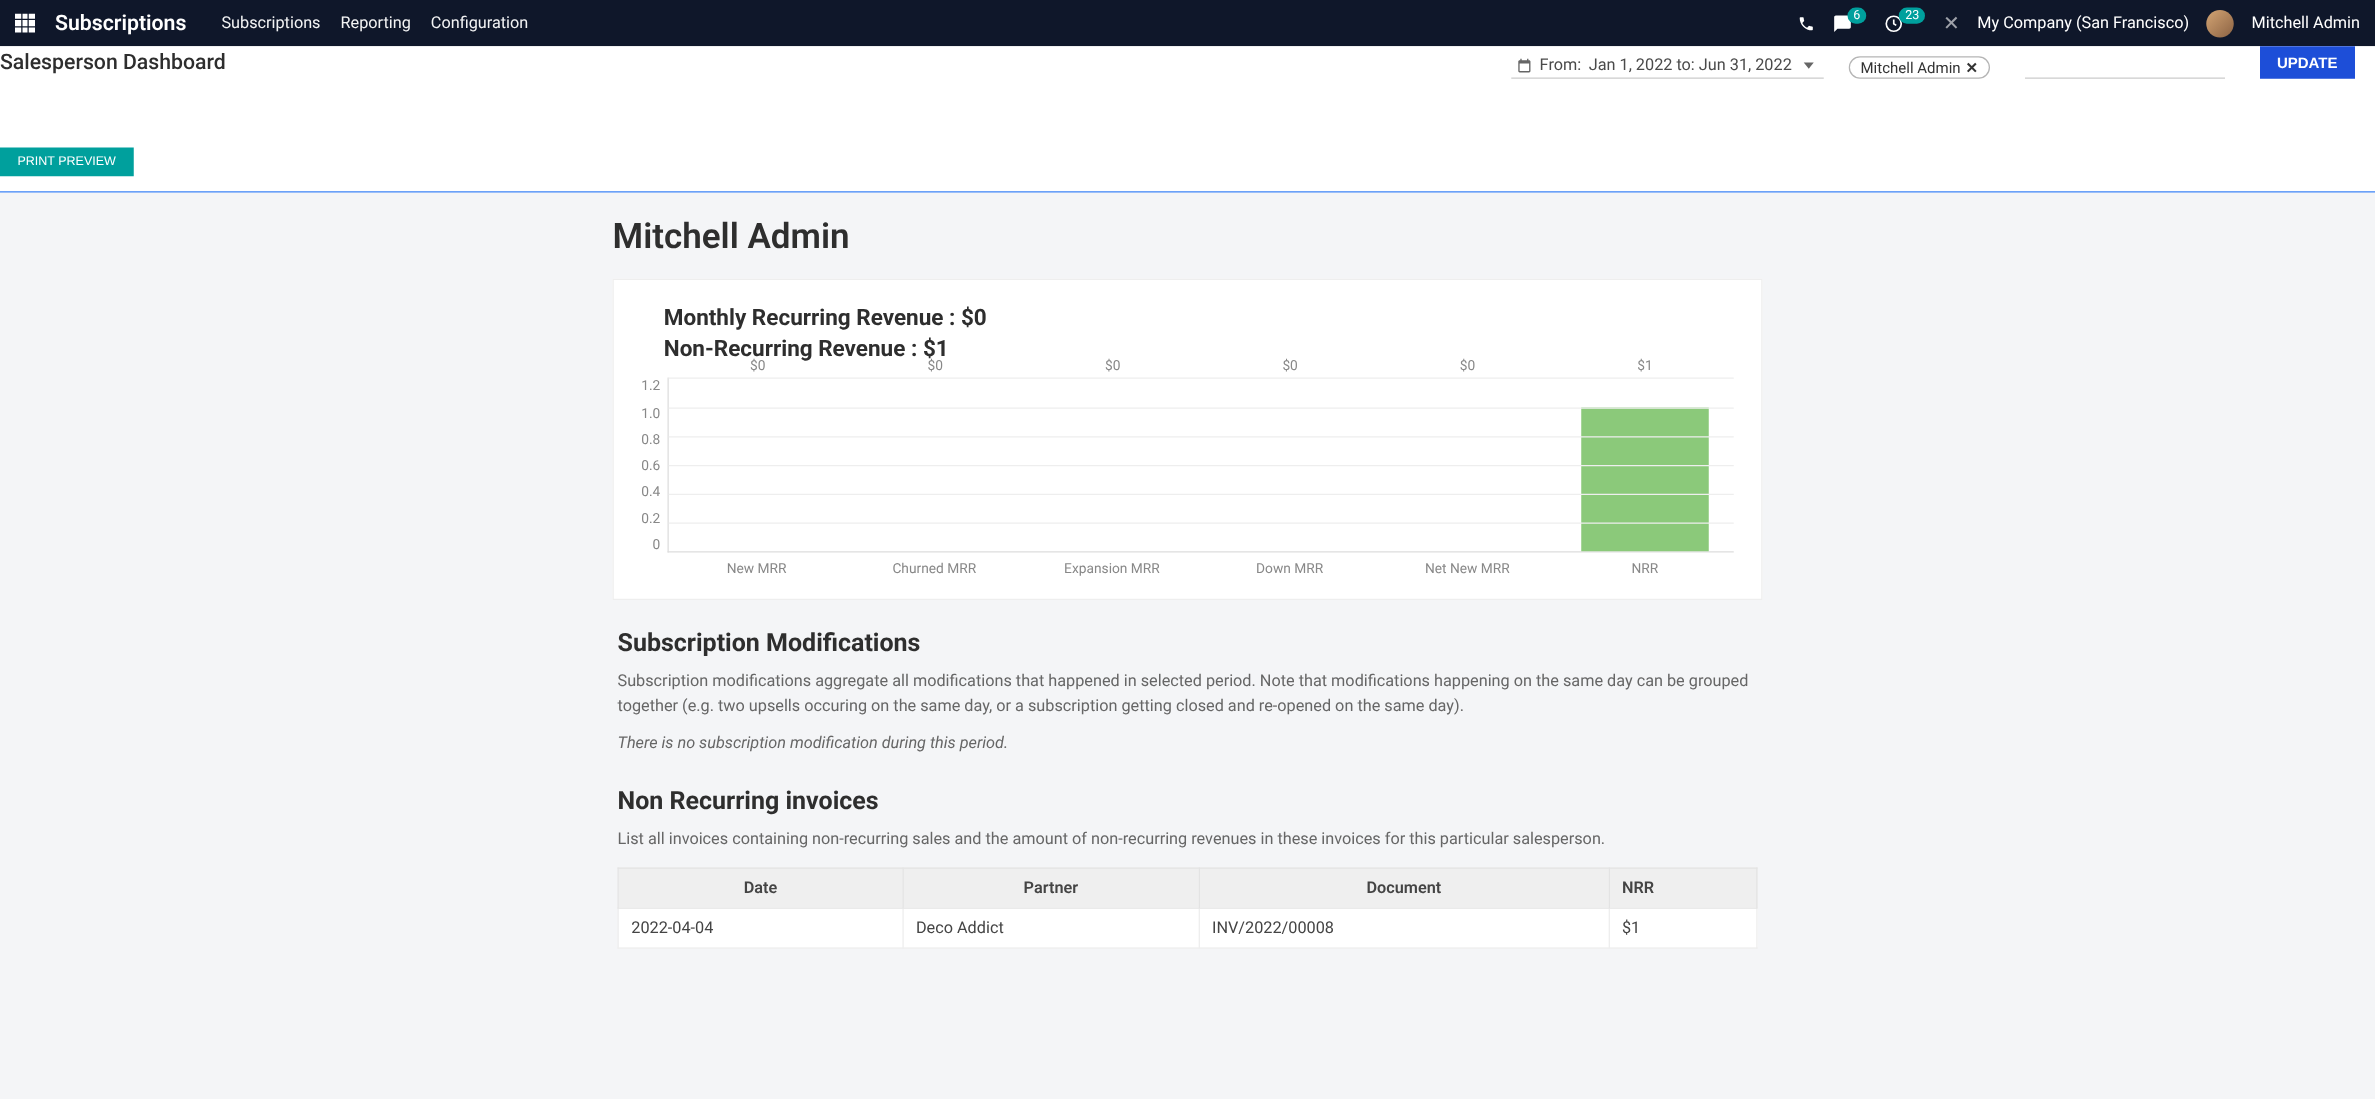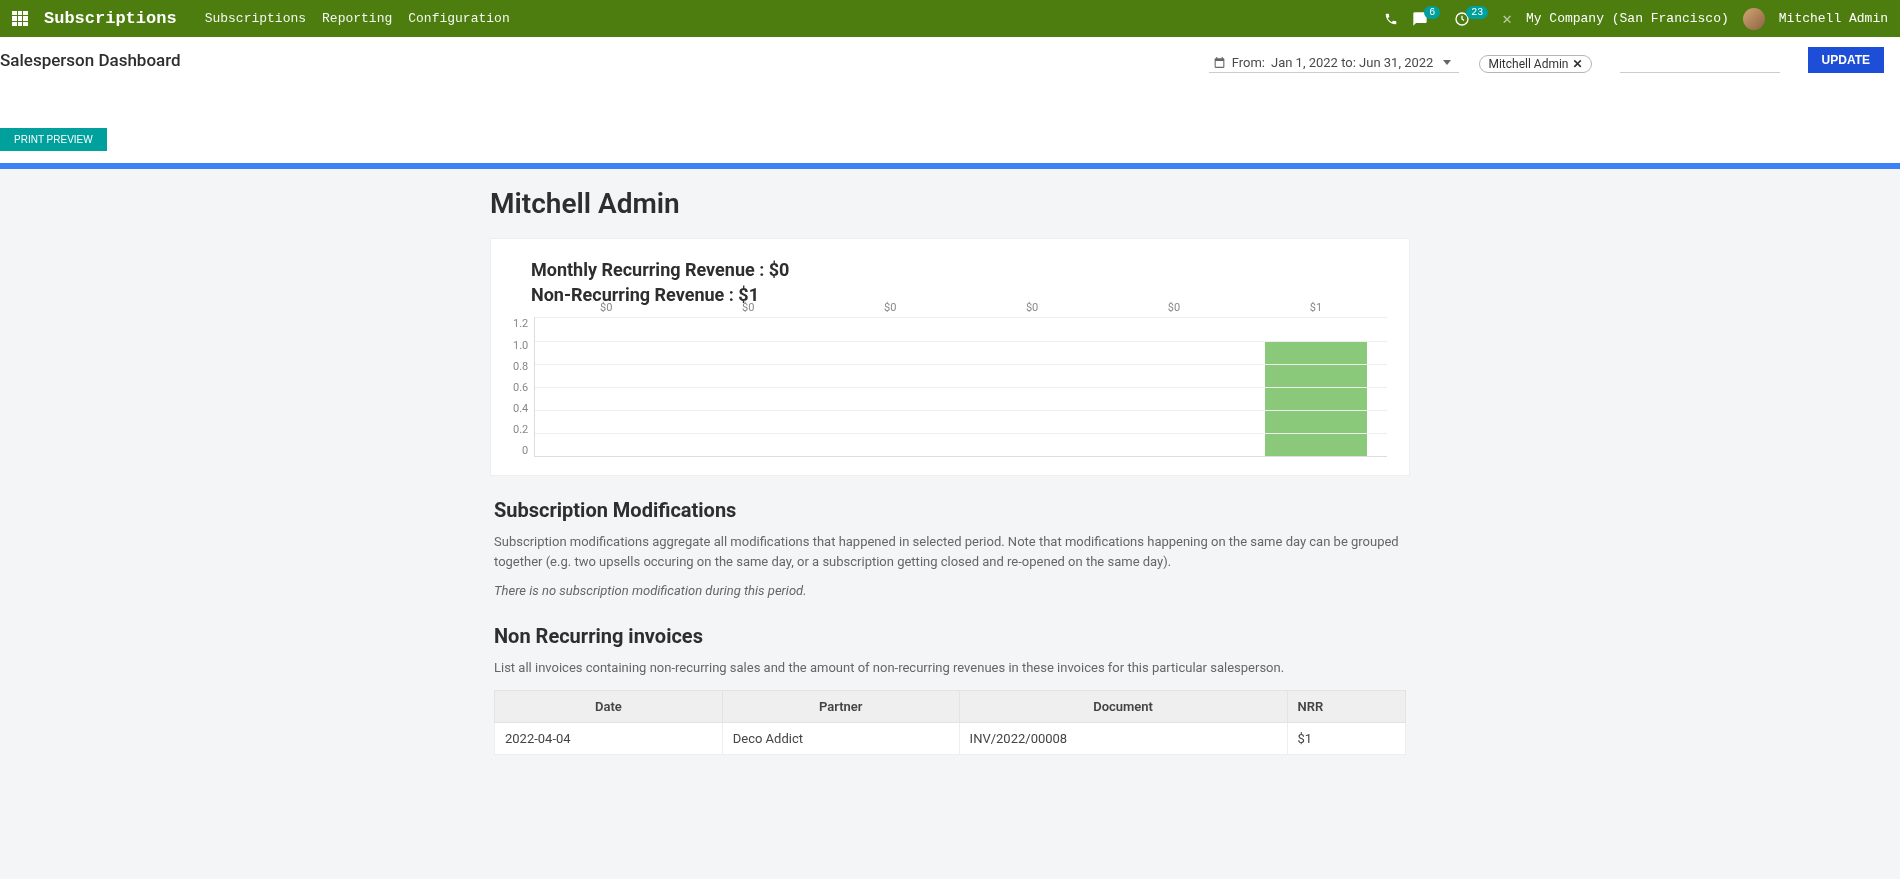--- a/index.html
+++ b/index.html
@@ -1,34 +1,34 @@
 <!DOCTYPE html>
 <html><head>
 <meta charset="utf-8">
 <style>
 * { box-sizing: border-box; margin: 0; padding: 0; }
 body { font-family: -apple-system, BlinkMacSystemFont, "Segoe UI", Roboto, sans-serif; background: #f4f5f7; color: #333; font-size: 13px; }
 
 
-.navbar { background: #4d7c0f; color: #fff; height: 37px; display: flex; padding: 0 12px; font-family: Liberation Mono, monospace; }
+.navbar { background: #0f172a; color: #fff; height: 37px; display: flex; padding: 0 12px; }
 .navbar-left { display: flex; align-items: center; gap: 16px; }
 .apps-icon { width: 16px; height: 16px; display: grid; grid-template-columns: repeat(3, 1fr); grid-template-rows: repeat(3, 1fr); gap: 1px; cursor: pointer; }
 .apps-icon span { background: #fff; }
 .app-title { font-size: 17px; font-weight: 600; color: #fff; margin-right: 12px; }
 .nav-link { color: #fff; font-size: 13px; opacity: 0.95; cursor: pointer; }
 .navbar-right { margin-left: auto; display: flex; align-items: center; gap: 14px; }
 .icon-btn { position: relative; color: #fff; cursor: pointer; display: flex; align-items: center; }
 .badge { background: #00a09d; color: #fff; font-size: 10px; padding: 1px 5px; border-radius: 10px; margin-left: -4px; position: relative; top: -6px; }
 .company-name { color: #fff; font-size: 13px; }
 .avatar { width: 22px; height: 22px; border-radius: 50%; background: linear-gradient(135deg, #d4a574, #8b6243); }
 .user-name { color: #fff; font-size: 13px; }
 .close-x { color: #fff; opacity: 0.6; font-size: 16px; cursor: pointer; }
 
 
-.secondary-bar { background: #fff; border-bottom: 6px solid #3b82f6; padding: 10px 16px 12px 0; }
+.secondary-bar { background: #fff; border-bottom: 1px solid #3b82f6; padding: 0 16px 12px 0; }
 .sb-row1 { display: flex; align-items: center; justify-content: space-between; margin-bottom: 10px; }
 .page-title { font-size: 17px; font-weight: 500; color: #2e2e2e; }
 .filters { display: flex; align-items: flex-end; gap: 20px; }
 .date-range { display: flex; align-items: center; gap: 6px; font-size: 13px; color: #4a4a4a; border-bottom: 1px solid #ccc; padding: 2px 4px; }
 .cal-icon { width: 13px; height: 13px; }
 .tag { border: 1px solid #b5b5b5; border-radius: 12px; padding: 1px 8px; font-size: 12px; display: flex; align-items: center; gap: 4px; background: #fff; }
 .tag .x { font-weight: bold; cursor: pointer; }
 .update-btn { background: #1d4ed8; color: #fff; border: none; padding: 6px 14px; font-size: 12px; font-weight: 600; cursor: pointer; }
 .print-btn { background: #00a09d; color: #fff; border: none; padding: 6px 14px; font-size: 10px; font-weight: 400; cursor: pointer; margin-top: 45px; }
 .caret-down { width: 0; height: 0; border-left: 4px solid transparent; border-right: 4px solid transparent; border-top: 5px solid #666; display: inline-block; margin: 0 4px; }
@@ -177,20 +177,28 @@
                 <div class="bar-label-top">$1</div>
                 <div class="bar" style="height: 83.3333%;"></div>
               </div>
             </div>
         <div class="grid-line" style="top: 0%;"></div>
             <div class="grid-line" style="top: 16.6667%;"></div>
             <div class="grid-line" style="top: 33.3333%;"></div>
             <div class="grid-line" style="top: 50%;"></div>
             <div class="grid-line" style="top: 66.6667%;"></div>
             <div class="grid-line" style="top: 83.3333%;"></div>
+          </div>
+        <div class="x-labels" id="x-labels">
+            <div class="x-label">New MRR</div>
+            <div class="x-label">Churned MRR</div>
+            <div class="x-label">Expansion MRR</div>
+            <div class="x-label">Down MRR</div>
+            <div class="x-label">Net New MRR</div>
+            <div class="x-label">NRR</div>
           </div>
       </div>
     </div>
   </div>
 
   <div class="section">
     <div class="section-title">Subscription Modifications</div>
     <div class="section-desc">Subscription modifications aggregate all modifications that happened in selected period. Note that modifications happening on the same day can be grouped together (e.g. two upsells occuring on the same day, or a subscription getting closed and re-opened on the same day).</div>
     <div class="section-empty">There is no subscription modification during this period.</div>
   </div>

